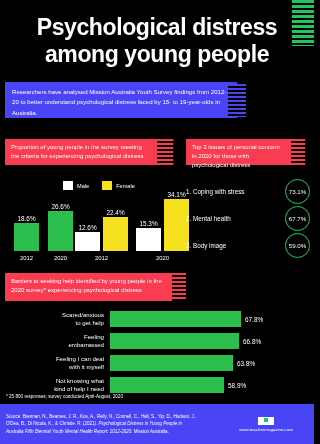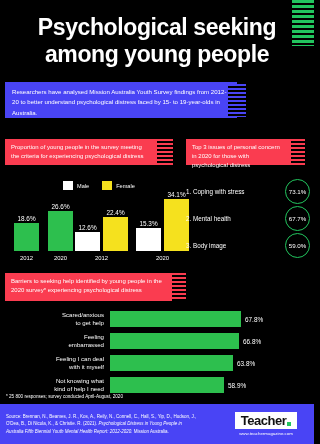--- a/index.html
+++ b/index.html
@@ -128,21 +128,21 @@
   }
   .logo-text { color: #111111; font-size: 13px; font-weight: bold; letter-spacing: -0.5px; }
   .logo-dot { width: 4px; height: 4px; background: #22c55e; margin-bottom: 2px; }
   .logo-url { color: #ffffff; font-size: 4.4px; }
 </style>
 </head>
 <body>
 
 <div class="stripes-green"></div>
 
-<h1 class="title">Psychological seeking among young people</h1>
+<h1 class="title">Psychological distress among young people</h1>
 
 <div class="intro-box">
   <p>Researchers have analysed  Mission Australia Youth Survey findings from 2012-20 to better understand psychological distress faced by 15- to 19-year-olds in Australia.</p>
 </div>
 <div class="stripes-blue"></div>
 
 <div class="banner" id="banner-left">
   <p>Proportion of  young people in the survey meeting the criteria for experiencing psychological distress</p>
   <div class="banner-stripes" id="bstripe-left"></div>
 </div>
@@ -263,18 +263,17 @@
 <div class="footnote">* 25 800 responses; survey conducted April-August, 2020</div>
 
 <div class="source-band">
   <div class="source-text">
     <p>Source: Brennan, N., Beames, J. R., Kos, A., Reily, N., Connell, C., Hall, S., Yip, D., Hudson, J.,</p>
     <p><span>O'Dea, B., Di Nicola, K., &amp; Christie. R. (2021). </span><em>Psychological Distress in Young People in</em></p>
     <p><em>Australia Fifth Biennial Youth Mental Health Report: 2012-2020.</em><span> Mission Australia.</span></p>
   </div>
   <div class="logo-area">
     <div class="logo-box">
-      <span class="logo-text">Teacher</span>
       <span class="logo-dot"></span>
     </div>
     <span class="logo-url">www.teachermagazine.com</span>
   </div>
 </div>
 
 </body></html>

